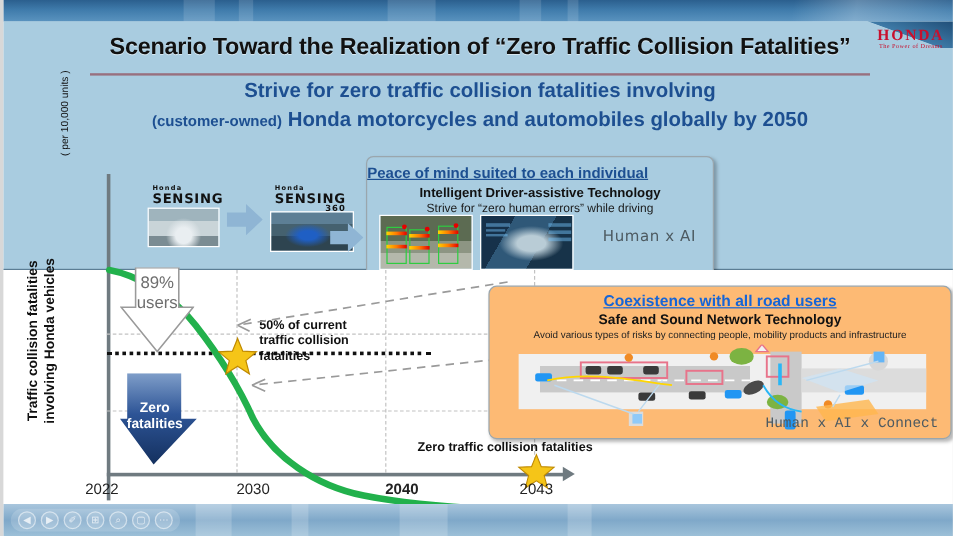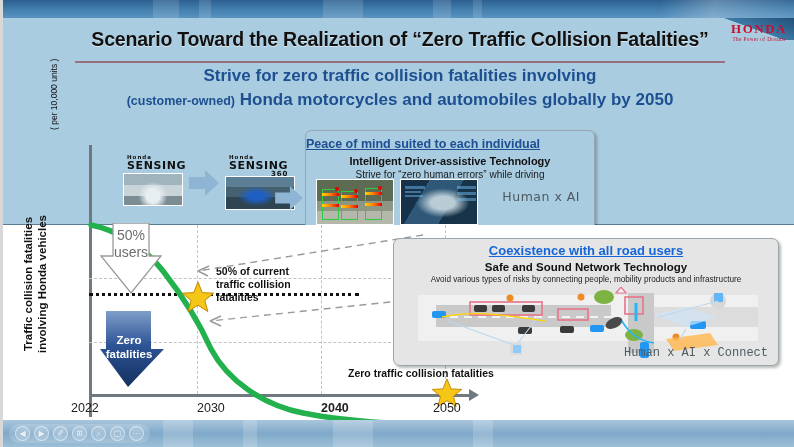--- a/index.html
+++ b/index.html
@@ -187,22 +187,22 @@
   .box50 {
     position:absolute; left:97px; top:-2px; width:62px; text-align:center;
   }
   .box50 .txt { font-size:14px; color:#6e6e6e; line-height:17px; padding-top:3px; }
 
   .xticks { position:absolute; left:0; top:176px; width:794px; }
   .xtick { position:absolute; font-size:12.5px; color:#222; }
 
   
   .panel-coex {
-    position:absolute; left:390px; top:238px; width:386px; height:128px;
-    background:#e5e5e5; border:1.6px solid #9aa6ad; border-radius:7px;
+    position:absolute; left:404px; top:238px; width:386px; height:128px;
+    background:#fdba74; border:1.6px solid #9aa6ad; border-radius:7px;
     box-shadow:2px 2px 3px rgba(0,0,0,.28);
   }
   .panel-coex h3 {
     text-align:center; font-size:13px; font-weight:bold; color:#1565d8;
     text-decoration:underline; margin-top:4px;
   }
   .panel-coex h4 { text-align:center; font-size:11.5px; font-weight:bold; color:#111; margin-top:3px; }
   .panel-coex p  { text-align:center; font-size:8.2px; color:#222; margin-top:2px; }
   .coex-scene { position:absolute; left:24px; top:48px; width:340px; height:72px; }
   .human-ai-c {
@@ -338,21 +338,21 @@
     <svg class="curve" width="500" height="280">
       <path d="M88,84 C 110,88 140,104 160,130 C 185,162 200,190 208,208
                C 225,240 260,264 300,272 C 350,282 410,284 446,285" fill="none" stroke="#22b14c" stroke-width="5.5" stroke-linecap="round"></path>
     </svg>
 
     <div class="box50">
       <svg width="62" height="72" viewBox="0 0 62 72">
         <path d="M13,0 H49 V33 H61 L31,70 L1,33 H13 Z" fill="#ffffff" stroke="#9a9a9a" stroke-width="1.3"></path>
       </svg>
       <div class="txt" style="position:absolute; left:0; top:1px; width:62px;">
-        <div>50%</div>
+        <div>89%</div>
         <div>users</div>
       </div>
     </div>
 
     <div style="position:absolute; left:95px; top:86px; width:68px; height:78px;">
       <svg width="68" height="78" viewBox="0 0 68 78">
         <defs>
           <linearGradient id="bg" x1="0" y1="0" x2="0" y2="1">
             <stop offset="0%" stop-color="#7f9ec9"></stop>
             <stop offset="45%" stop-color="#2d5496"></stop>
@@ -394,21 +394,21 @@
     </svg>
     <svg class="leader" style="left:185px; top:70px;" width="260" height="70">
       <path d="M250,2 L22,26" fill="none" stroke="#9a9a9a" stroke-width="1.4" stroke-dasharray="7,5"></path>
       <path d="M22,26 L33,21 M22,26 L33,31" fill="none" stroke="#9a9a9a" stroke-width="1.4"></path>
     </svg>
 
     <div class="xticks">
       <div class="xtick" style="left:68px;">2022</div>
       <div class="xtick" style="left:194px;">2030</div>
       <div class="xtick" style="left:318px;font-weight:bold;">2040</div>
-      <div class="xtick" style="left:430px;">2050</div>
+      <div class="xtick" style="left:430px;">2043</div>
     </div>
   </div>
 
   <div class="panel-coex">
     <h3>Coexistence with all road users</h3>
     <h4>Safe and Sound Network Technology</h4>
     <p>Avoid various types of risks by connecting people, mobility products and infrastructure</p>
     <div class="coex-scene">
       <svg width="340" height="72" viewBox="0 0 340 72">
         <rect x="0" y="8" width="340" height="46" fill="#f0f0f0"></rect>

